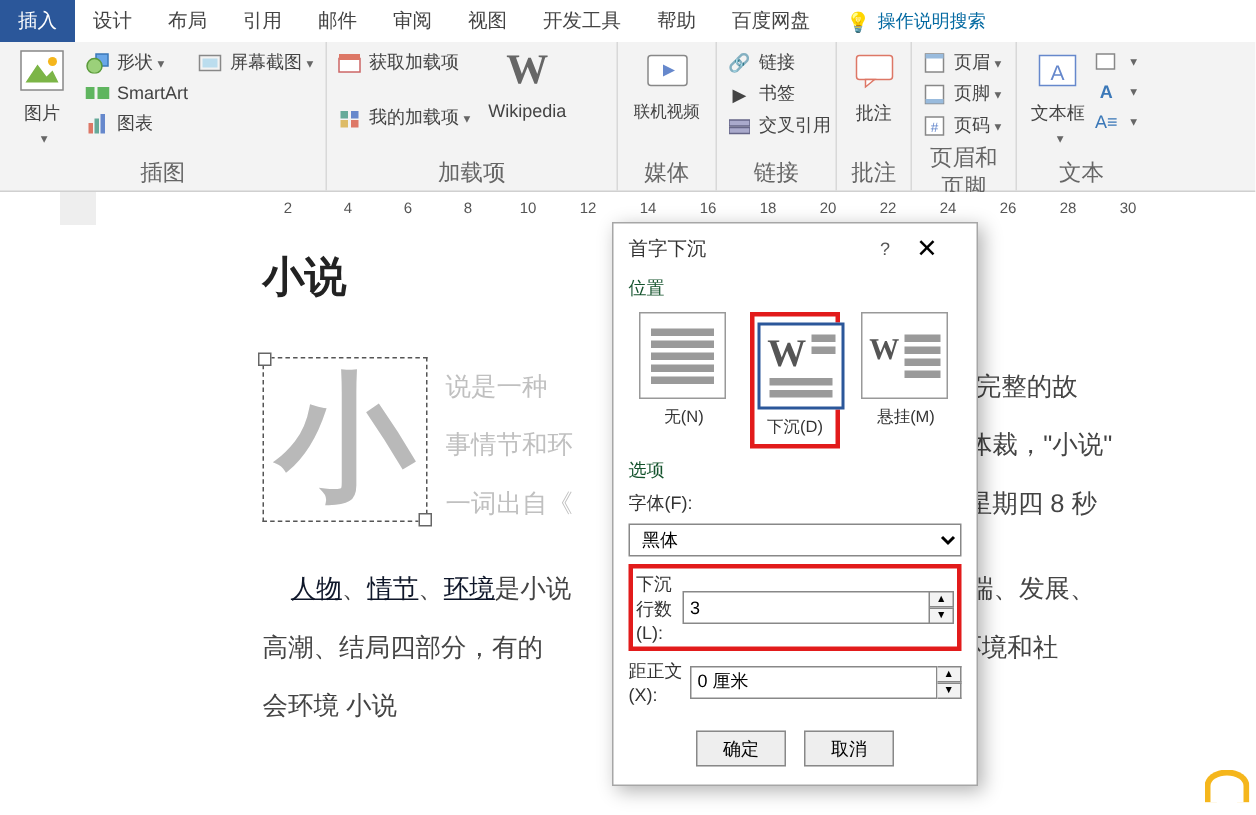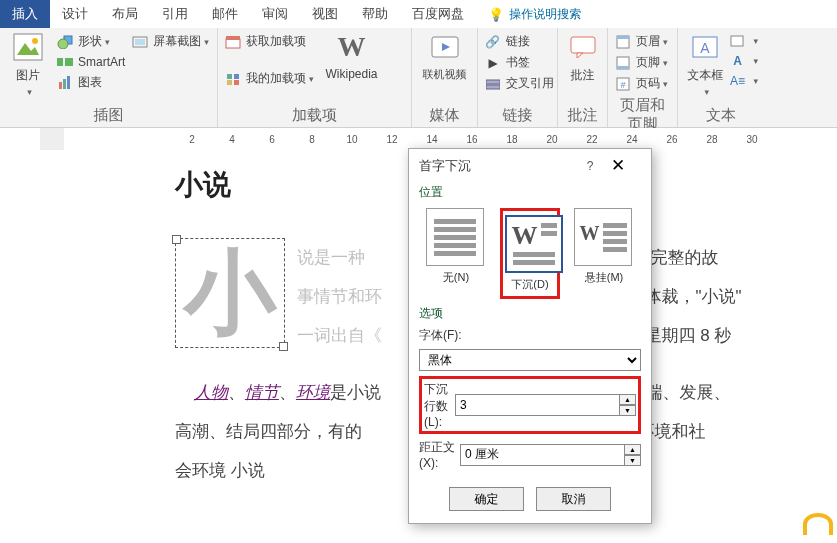--- a/index.html
+++ b/index.html
@@ -24,21 +24,21 @@
 
 
 .ruler { height:22px; background:#fff; display:flex; align-items:center; font-size:10px; color:#555; position:relative; padding-left:60px;}
 .ruler .seg { position:relative; width:40px; text-align:center; }
 .ruler::before { content:""; position:absolute; left:40px; top:0; height:100%; width:24px; background:#eee; }
 
 
 .doc { position:absolute; left:175px; top:166px; width:645px; }
 .title { font-size:28px; font-weight:bold; color:#222; margin-bottom:34px; }
 .para { font-size:17px; color:#444; line-height:2.3; }
-.para a { color:#701a75; text-decoration:underline;font-style:italic; }
+.para a { color:#0f172a; text-decoration:underline; }
 .dropcap-box { float:left; width:110px; height:110px; border:1px dashed #555; display:flex; align-items:center; justify-content:center; margin-right:12px; position:relative; }
 .dropcap-box::before, .dropcap-box::after { content:""; position:absolute; width:7px; height:7px; background:#fff; border:1px solid #666; }
 .dropcap-box::before { left:-4px; top:-4px; }
 .dropcap-box::after { right:-4px; bottom:-4px; }
 .dropcap-box span { font-size:92px; font-weight:bold; font-family:SimHei,sans-serif; color:#b9b9b9; }
 
 
 .dialog { position:absolute; left:408px; top:148px; width:244px; background:#fff; border:1px solid #a6a6a6; box-shadow:3px 3px 12px rgba(0,0,0,.3); font-size:12px; }
 .dialog .titlebar { display:flex; align-items:center; padding:6px 16px 6px 10px; }
 .dialog .titlebar .t { flex:1; color:#333; font-size:13px; }
@@ -54,41 +54,42 @@
 .pos-item .thumb .w { font-family:Georgia,serif; font-size:26px; font-weight:bold; color:#555; line-height:1; }
 .pos-item .cap { font-size:11px; color:#333; margin-top:4px; }
 .red-box { border:3px solid #e21b1b; }
 .opt-row { display:flex; align-items:center; margin:5px 0; }
 .opt-row label { width:74px; color:#333; }
 .field { flex:1; display:flex; }
 .field input, .field select { flex:1; height:22px; border:1px solid #888; padding:0 4px; font-size:12px; background:#fff; }
 .spin { width:16px; display:flex; flex-direction:column; }
 .spin div { flex:1; border:1px solid #888; border-left:none; display:flex; align-items:center; justify-content:center; font-size:7px; background:#f3f3f3; cursor:pointer;}
 .dlg-btns { display:flex; justify-content:center; gap:12px; padding:10px 0 12px; }
-.dlg-btns button { width:75px; height:24px; border:1px solid #888; background:#eee; font-size:12px; cursor:pointer; }
+.dlg-btns button { width:60px; height:24px; border:1px solid #888; background:#eee; font-size:12px; cursor:pointer; }
 
 
 .watermark { position:absolute; right:4px; bottom:8px; font-size:16px; font-style:italic; color:#8dbb2e; display:flex; align-items:center; gap:4px;}
 .watermark .sub { font-size:11px; color:#aaa; font-style:normal; }
 .watermark .ring { width:30px; height:22px; border:4px solid #f5b61c; border-radius:50% 50% 0 0; border-bottom:none; }
 
 
 .gray { color:#c0c0c0; }
 </style>
 </head>
 <body>
 
 <div class="tabbar">
   <div class="tab active">插入</div>
   <div class="tab">设计</div>
   <div class="tab">布局</div>
   <div class="tab">引用</div>
   <div class="tab">邮件</div>
   <div class="tab">审阅</div>
   <div class="tab">视图</div>
+  <div class="tab">开发工具</div>
   <div class="tab">帮助</div>
   <div class="tab">百度网盘</div>
   <div class="tab">
     <span style="color:#d8a400;margin-right:5px;">💡</span>
     <span class="search-hint">操作说明搜索</span>
   </div>
 </div>
 
 <div class="ribbon">
 

